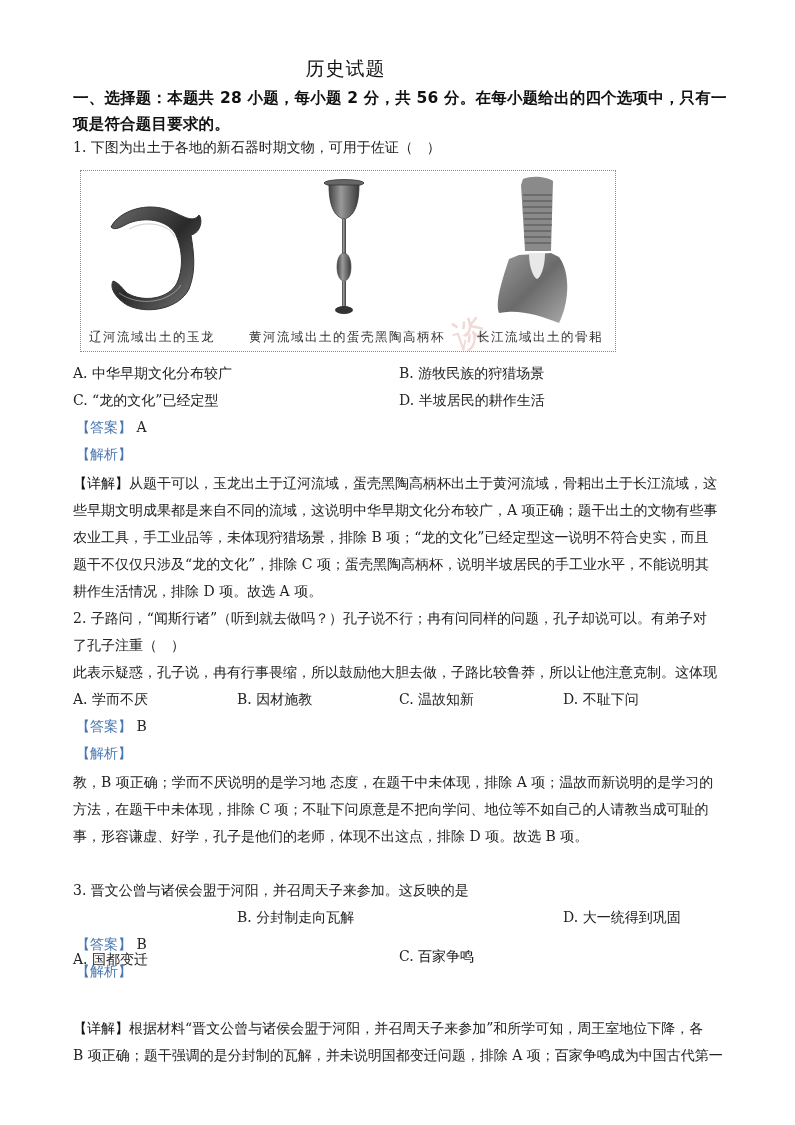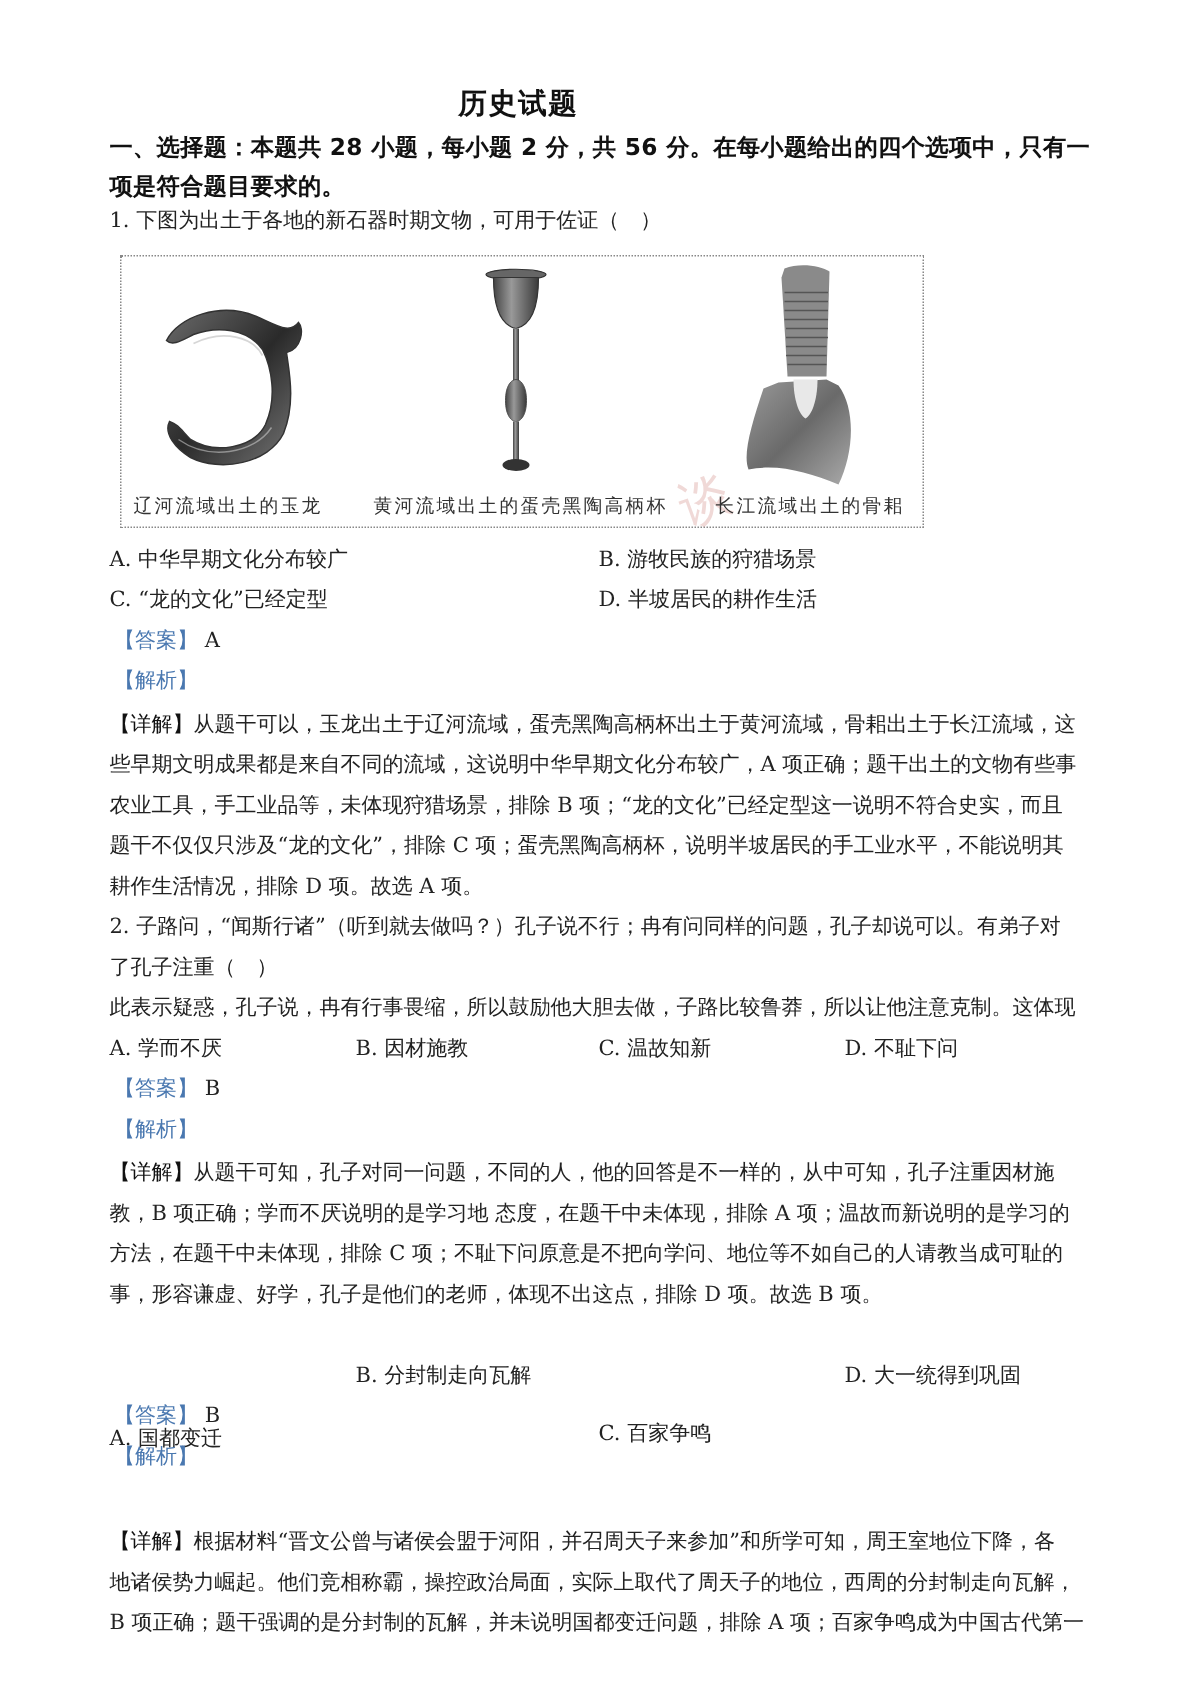--- a/index.html
+++ b/index.html
@@ -29,21 +29,21 @@
       white-space: nowrap;
       color: #222;
     }
     .title {
       position: absolute;
       left: 0;
       width: 691px;
       top: 56px;
       text-align: center;
       font-family: "DejaVu Sans", "Liberation Sans", sans-serif;
-      font-weight: bold;
+      font-weight: normal;
       font-size: 19px;
       color: #111;
       letter-spacing: 1px;
     }
     .section-heading {
       position: absolute;
       left: 73px;
       font-family: "DejaVu Sans", "Liberation Sans", sans-serif;
       font-weight: bold;
       font-size: 15.5px;
@@ -219,39 +219,38 @@
 
   <div class="line" style="top:716px; left:76px;">
     <span class="label-blue">【</span><span class="label-blue">答案</span><span class="label-blue">】</span>
     <span>B</span>
   </div>
   <div class="line" style="top:743px; left:76px;">
     <span class="label-blue">【</span><span class="label-blue">解析</span><span class="label-blue">】</span>
   </div>
 
   <div class="para" style="top:769px;">
-    <span class="ln"><span class="bracket-black">【详解】</span><span>从题干可知，孔子对同一问题，不同的人，他的回答是不一样的，从中可知，孔子注重因材施</span></span>
     <span class="ln">教，B 项正确；学而不厌说明的是学习地  态度，在题干中未体现，排除 A 项；温故而新说明的是学习的</span>
     <span class="ln">方法，在题干中未体现，排除 C 项；不耻下问原意是不把向学问、地位等不如自己的人请教当成可耻的</span>
     <span class="ln">事，形容谦虚、好学，孔子是他们的老师，体现不出这点，排除 D 项。故选 B 项。</span>
   </div>
 
+  <div class="line" style="top:880px;">3. 晋文公曾与诸侯会盟于河阳，并召周天子来参加。这反映的是</div>
 
   <div class="opt" style="left:73px; top:949px;">A. 国都变迁</div>
   <div class="opt" style="left:237px; top:907px;">B. 分封制走向瓦解</div>
   <div class="opt" style="left:399px; top:907px;margin-top:39px;">C. 百家争鸣</div>
   <div class="opt" style="left:563px; top:907px;">D. 大一统得到巩固</div>
 
   <div class="line" style="top:934px; left:76px;">
     <span class="label-blue">【</span><span class="label-blue">答案</span><span class="label-blue">】</span>
     <span>B</span>
   </div>
   <div class="line" style="top:961px; left:76px;">
     <span class="label-blue">【</span><span class="label-blue">解析</span><span class="label-blue">】</span>
   </div>
 
   <div class="para" style="top:987px;margin-top:28px;">
     <span class="ln"><span class="bracket-black">【详解】</span><span>根据材料“晋文公曾与诸侯会盟于河阳，并召周天子来参加”和所学可知，周王室地位下降，各</span></span>
-    <span class="ln">地诸侯势力崛起。他们竞相称霸，操控政治局面，实际上取代了周天子的地位，西周的分封制走向瓦解，</span>
     <span class="ln">B 项正确；题干强调的是分封制的瓦解，并未说明国都变迁问题，排除 A 项；百家争鸣成为中国古代第一</span>
   </div>
 
 </div>
 
 </body></html>

